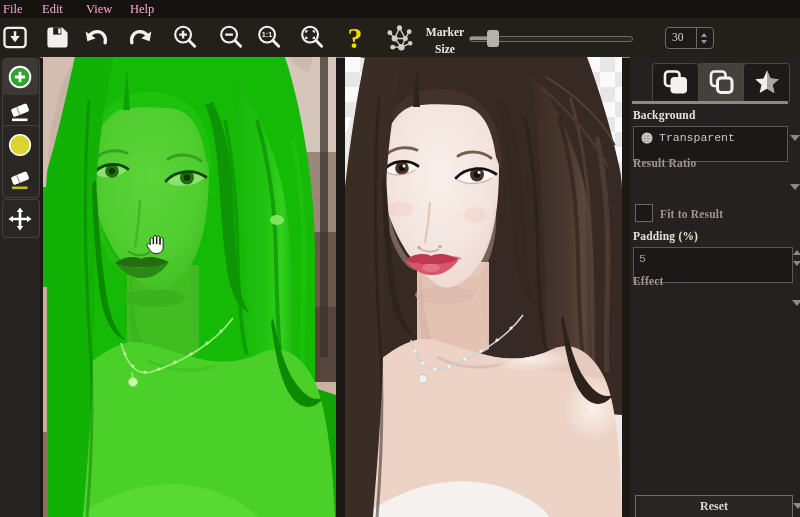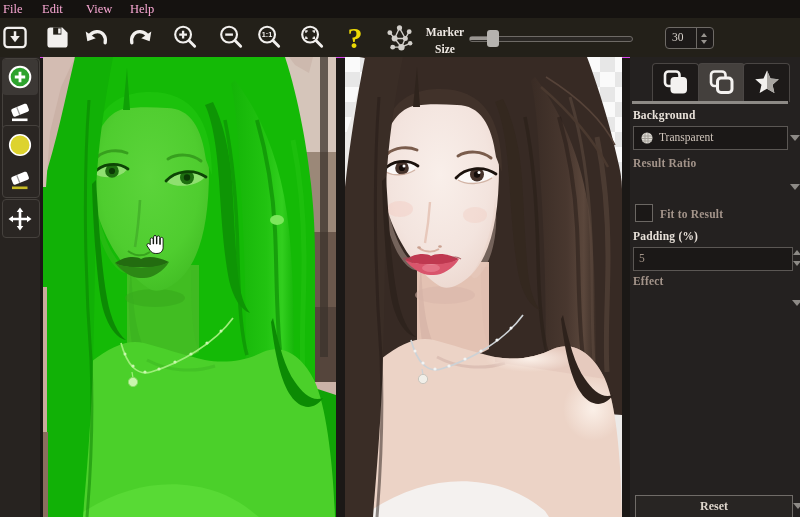--- a/index.html
+++ b/index.html
@@ -9,21 +9,21 @@
   #toolbar{position:absolute;left:0;top:18px;width:800px;height:39px;background:#232019;border-bottom:1px solid #d946ef;}
   .tbi{position:absolute;top:0;height:39px;display:flex;align-items:center;justify-content:center;}
   #sidebar{position:absolute;left:0;top:57px;width:40px;height:460px;background:#272320;}
   .sgroup{position:absolute;left:2px;width:36px;border:1px solid #45413d;border-radius:4px;background:#2a2623;}
   .sbtn{position:absolute;left:2px;width:36px;height:36px;border-radius:4px;display:flex;align-items:center;justify-content:center;}
   #panel{position:absolute;left:630px;top:57px;width:170px;height:460px;background:#242120;font-family:"Liberation Serif",serif;}
   .tab{position:absolute;top:6px;height:38px;width:45px;border:1px solid #4a4644;border-bottom:none;border-radius:4px 4px 0 0;background:#1d1a19;display:flex;align-items:center;justify-content:center;}
   #underline{position:absolute;left:2px;top:44px;width:156px;height:3px;background:#8d8a86;}
   .plabel{position:absolute;left:3px;font-size:11.5px;font-weight:bold;color:#e9e2da;letter-spacing:0.2px;}
   .plabel.dim{color:#a3948a;font-weight:bold;}
-  .dd{position:absolute;left:3px;width:155px;height:24px;background:#1b1817;border:1px solid #5b5754;box-sizing:border-box;font-size:11.5px;color:#cfc4ba;font-family:Liberation Serif, serif;}
+  .dd{position:absolute;left:3px;width:155px;height:36px;background:#1b1817;border:1px solid #5b5754;box-sizing:border-box;font-size:11.5px;color:#cfc4ba;font-family:Liberation Mono, monospace;}
   .ddarrow{position:absolute;width:0;height:0;border-left:5px solid transparent;border-right:5px solid transparent;border-top:6px solid #8d8a86;}
   #imgL{position:absolute;left:43px;top:57px;}
   #imgR{position:absolute;left:345px;top:57px;}
 </style>
 </head>
 <body>
 <div id="menubar">
   <span style="left:3px">File</span>
   <span style="left:42px">Edit</span>
   <span style="left:86px">View</span>

